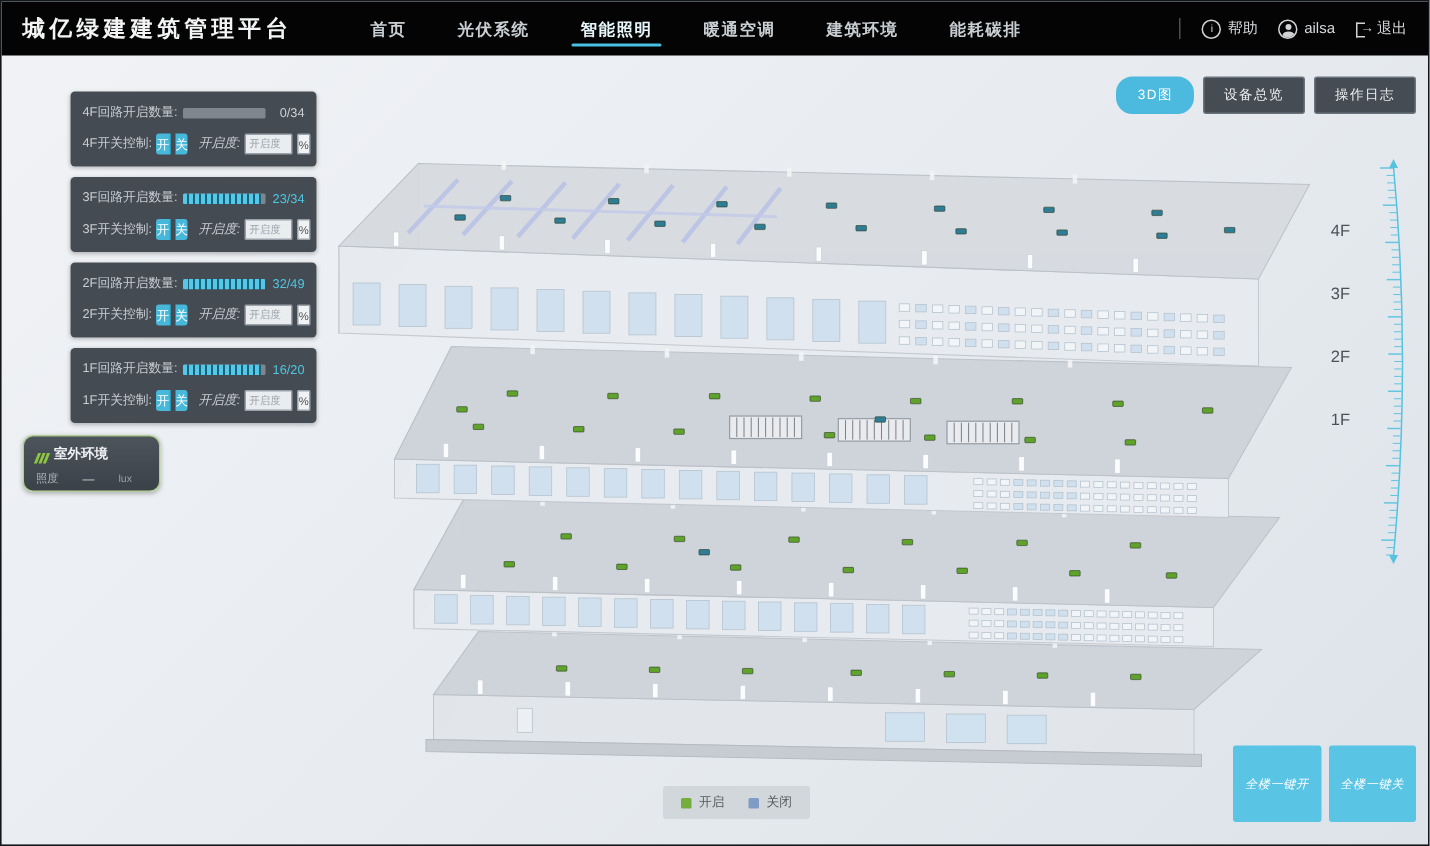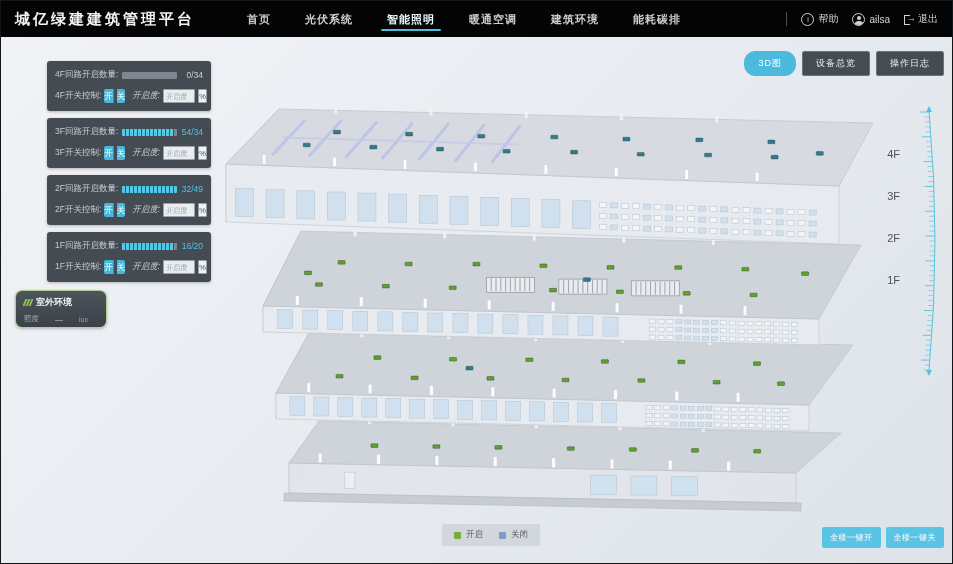--- a/index.html
+++ b/index.html
@@ -36,21 +36,21 @@
   .swbtn{font-size:8.5px;color:#fff;background:#47b8d9;border:none;width:18px;height:14px;line-height:13px;padding:0;cursor:pointer;}
   .onbtn{border-radius:2px 0 0 2px;border-right:1px solid #2f93b3;}
   .offbtn{border-radius:0 2px 2px 0;}
   .dim-label{margin-left:4px;font-style:italic;}
   .dimin{width:26px;height:12px;border:1px solid #9aa2a9;background:#e9edf0;font-size:7px;padding:0 2px;border-radius:1px;color:#444;}
   .dimin::placeholder{color:#9aa2a9;}
   .pctbtn{width:14px;height:14px;font-size:7.5px;background:#f0f2f4;border:1px solid #9aa2a9;color:#555;padding:0;border-radius:1px;cursor:pointer;}
   
   .outdoor{position:absolute;left:14px;top:289px;width:92px;height:38px;background:linear-gradient(#4d545c,#3a4148);
            border:1px solid rgba(196,228,160,.85);border-radius:7px;box-sizing:border-box;padding:5px 8px;box-shadow:0 1px 3px rgba(0,0,0,.25);}
-  .outdoor-title{display:flex;align-items:center;gap:4px;font-size:9px;font-weight:bold;color:#eef1f3;}
+  .outdoor-title{display:flex;align-items:flex-end;gap:4px;font-size:9px;font-weight:bold;color:#eef1f3;}
   .slashes{display:inline-flex;gap:1px;}
   .slashes i{display:block;width:2px;height:7px;background:#8dc63f;transform:skewX(-22deg);}
   .outdoor-row{display:flex;align-items:center;gap:16px;margin-top:5px;}
   .outdoor-metric{font-size:7.5px;color:#aeb5ba;}
   .outdoor-val{font-size:8px;color:#cfd4d8;}
   .outdoor-unit{font-size:7px;color:#9aa1a7;}
   
   .view-toggle{position:absolute;top:50px;right:8px;display:flex;gap:6px;}
   .vbtn{font-size:9px;padding:5px 13px;border-radius:2px;cursor:pointer;border:1px solid #6a737c;background:#454c54;color:#eceef0;letter-spacing:1px;}
   .vbtn.active{background:#4cbade;border-color:#4cbade;color:#fff;border-radius:11px;}
@@ -59,21 +59,21 @@
   .floor-labels span{font-size:11px;color:#4b5157;}
   .ruler{position:absolute;right:10px;top:104px;width:26px;height:272px;cursor:pointer;}
   
   .bwrap{position:absolute;left:200px;top:72px;width:700px;height:470px;}
   
   .legend{position:absolute;left:441px;bottom:17px;display:flex;align-items:center;gap:16px;background:#d2d7db;border-radius:2px;padding:5px 12px;}
   .legend-item{display:flex;align-items:center;gap:5px;font-size:8.5px;color:#555a5f;}
   .swatch{width:7px;height:7px;border-radius:1px;display:inline-block;}
   
   .bulk{position:absolute;right:8px;bottom:15px;display:flex;gap:5px;}
-  .bulk button{font-size:8px;color:#fff;background:#5ac4e4;border:none;border-radius:2px;padding:5px 8px;cursor:pointer;letter-spacing:.5px;}
+  .bulk button{font-size:8px;color:#fff;background:#5ac4e4;border:none;border-radius:2px;padding:20px 8px;cursor:pointer;letter-spacing:.5px;font-style:italic;}
 </style>
 </head>
 <body>
 
 <div class="frame">
 
   <div class="nav">
     <div class="brand">城亿绿建建筑管理平台</div>
     <div class="nav-items">
 
@@ -505,21 +505,21 @@
           <button class="pctbtn">%</button>
         </div>
       </div>
 
       <div class="fpanel">
         <div class="row1">
           <span class="flabel">3F回路开启数量:</span>
           <span class="pbar">
             <span class="pfill" style="width: 94.1176%;"></span>
           </span>
-          <span class="pcount cyan">54/34</span>
+          <span class="pcount cyan">23/34</span>
         </div>
         <div class="row2">
           <span class="flabel">3F开关控制:</span>
           <button class="swbtn onbtn">开</button>
           <button class="swbtn offbtn">关</button>
           <span class="flabel dim-label">开启度:</span>
           <input class="dimin" type="text" placeholder="开启度" style="">
           <button class="pctbtn">%</button>
         </div>
       </div>

